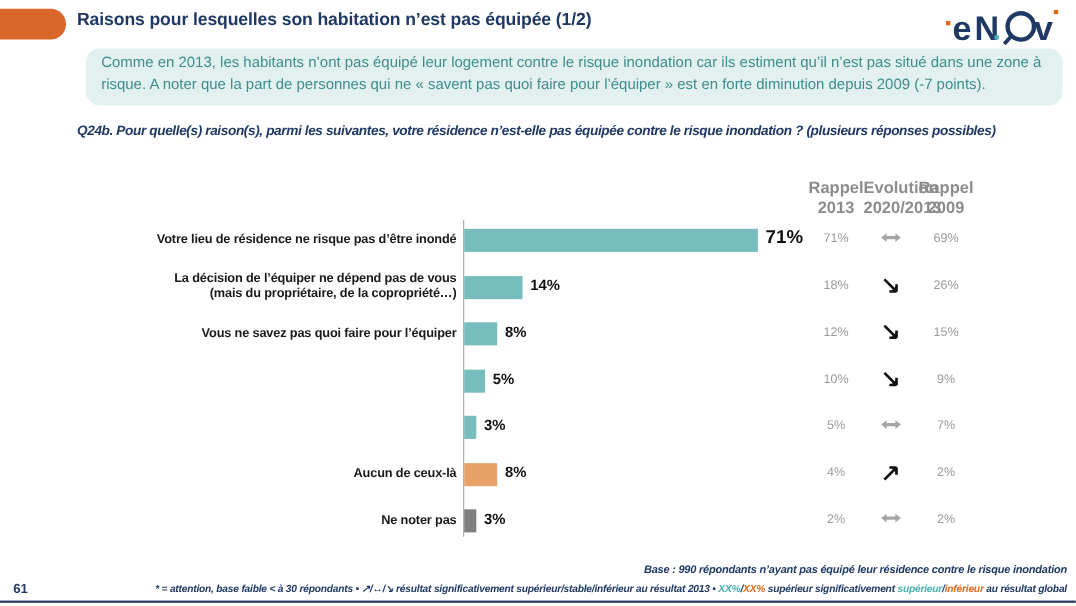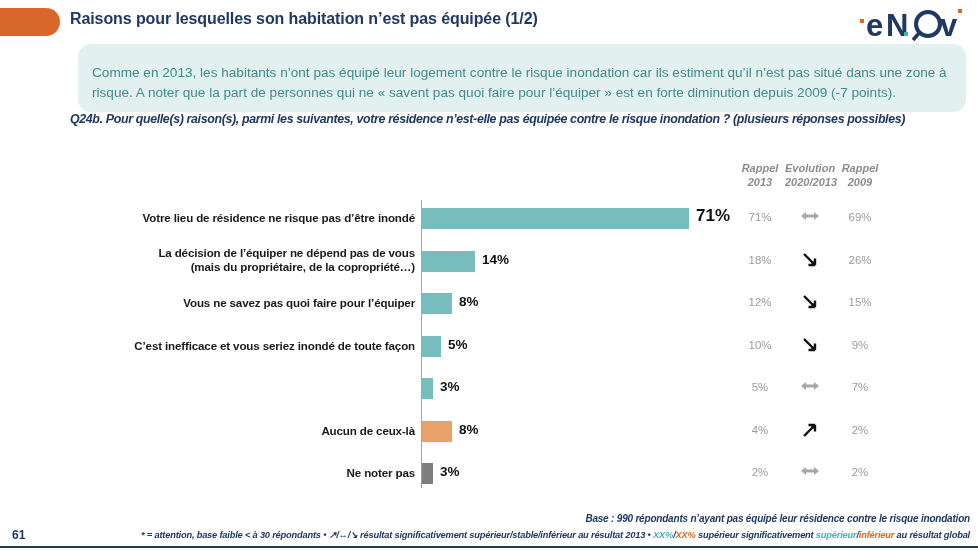--- a/index.html
+++ b/index.html
@@ -47,21 +47,21 @@
     width: 112px; height: 36px;
   }
 
   
   .summary-box {
     position: absolute;
     left: 78px; top: 44px;
     width: 888px;
     background: #e2f0ef;
     border-radius: 13px;
-    padding: 19px 14px 8px 14px;
+    padding: 3px 14px 8px 14px;
     box-sizing: border-box;
   }
   .summary-text {
     font-size: 13.6px;
     line-height: 1.50;
     color: #3e8e8c;
     margin: 0;
   }
 
   
@@ -87,25 +87,24 @@
   
   .col-headers {
     position: absolute;
     left: 735px; top: 12px;
     width: 150px;
     display: flex;
   }
   .col-head {
     width: 50px;
     text-align: center;
-    font-size: 11px;
+    font-size: 15px;
     font-weight: bold;
     color: #8c8c8c;
     line-height: 1.25;
-    font-style: italic;
   }
 
   
   .axis-line {
     position: absolute;
     left: 421px; top: 50px;
     width: 1px; height: 288px;
     background: #a6a6a6;
   }
 
@@ -290,23 +289,20 @@
         <div class="cell c1" style="top:11px">12%</div>
         <div class="cell c2" style="top:9px">
           <svg class="arrow-svg" width="20" height="16" viewBox="0 0 20 16">
             <path d="M4 2 L15 13 M15 13 L15 6.5 M15 13 L8.5 13" stroke="#111" stroke-width="2.4" fill="none"></path>
             <path d="M15.5 13.5 L9.5 13.5 L15.5 7.5 Z" fill="#111"></path>
           </svg>
         </div>
         <div class="cell c3" style="top:11px">15%</div>
       </div>
       <div class="row">
-        <div class="row-label" style="top:11px">
-          <div>C’est inefficace et vous seriez inondé de toute façon</div>
-        </div>
         <div class="bar" style="top:8px;width:19px"></div>
         <div class="bar-value" style="left:448px;top:9px">5%</div>
         <div class="cell c1" style="top:11px">10%</div>
         <div class="cell c2" style="top:9px">
           <svg class="arrow-svg" width="20" height="16" viewBox="0 0 20 16">
             <path d="M4 2 L15 13 M15 13 L15 6.5 M15 13 L8.5 13" stroke="#111" stroke-width="2.4" fill="none"></path>
             <path d="M15.5 13.5 L9.5 13.5 L15.5 7.5 Z" fill="#111"></path>
           </svg>
         </div>
         <div class="cell c3" style="top:11px">9%</div>

